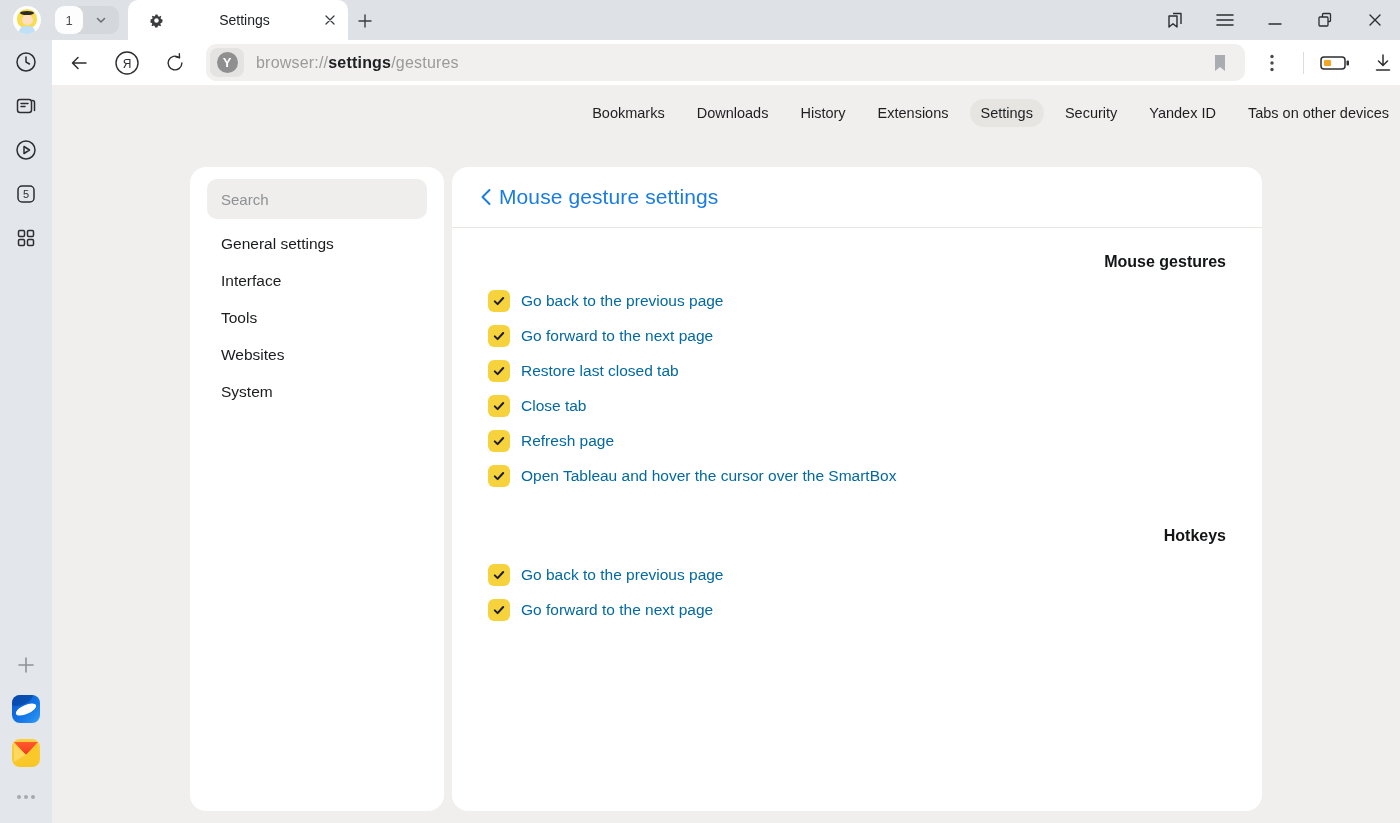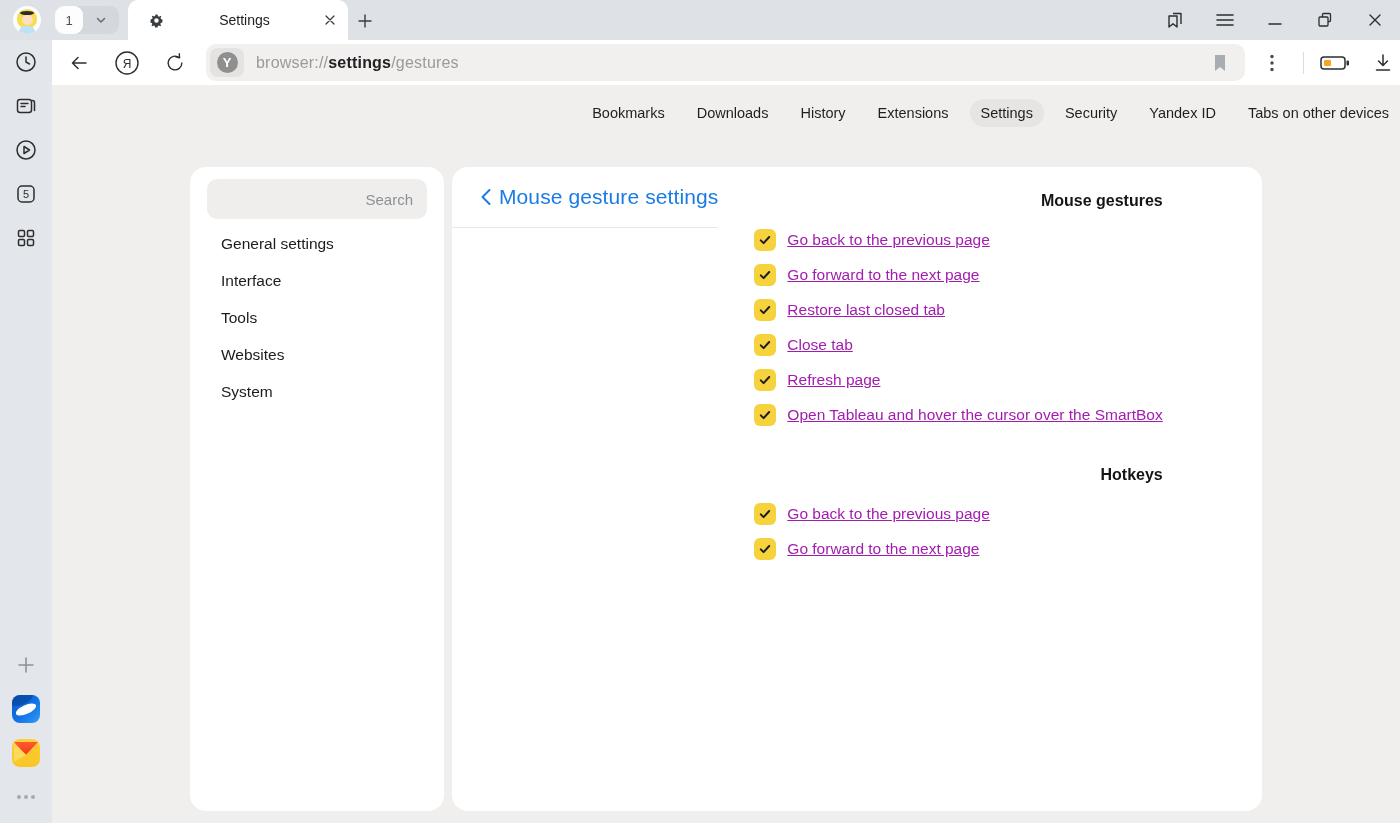--- a/index.html
+++ b/index.html
@@ -53,34 +53,34 @@
   .app-mail .body-r { position:absolute; left:2px; top:5px; width:24px; height:18px; background:#fbc829; clip-path:polygon(100% 0,50% 60%,100% 100%); }
 
   
   .page { position:absolute; left:52px; top:85px; width:1348px; height:738px; background:#f1efed; }
   .navtabs { height:56px; display:flex; align-items:center; justify-content:flex-end; gap:10px; }
   .navtab { font-size:14.5px; color:#1e1f22; padding:6px 11px; border-radius:14px; white-space:nowrap; }
   .navtab.active { background:#e7e5e2; }
   .panels { display:flex; justify-content:center; gap:8px; margin-top:26px; }
   .panel { background:#ffffff; border-radius:16px; height:644px; }
   .left-panel { width:254px; padding:12px 17px; }
-  .searchbox { width:220px; height:40px; background:#f0eeec; border:none; border-radius:10px; padding:0 14px; font-size:15px; font-family:"Liberation Sans",sans-serif; color:#1e1f22; outline:none;text-align:right; }
+  .searchbox { width:220px; height:40px; background:#f0eeec; border:none; border-radius:10px; padding:0 14px; font-size:15px; font-family:"Liberation Sans",sans-serif; color:#1e1f22; outline:none; }
   .searchbox::placeholder { color:#8d9095; }
   .side-items { margin-top:8px; }
   .side-item { font-size:15.5px; padding:8px 14px; margin-bottom:3px; border-radius:8px; color:#1b1c1e; }
-  .main-panel { width:810px; display:flex; flex-direction:row; }
+  .main-panel { width:810px; display:flex; flex-direction:column; }
   .main-header { height:61px; display:flex; align-items:center; padding-left:21px; border-bottom:1px solid #e9e7e4; }
   .back-chev { width:24px; height:24px; display:flex; align-items:center; justify-content:center; margin-right:2px; }
   .main-title { font-size:21px; font-weight:500; color:#1a7ce2; letter-spacing:.1px; }
   .main-body { padding:25px 36px 0 36px; }
   .section { margin-bottom:34px; }
   .section-heading { font-size:16px; font-weight:bold; color:#141517; margin-bottom:12px;text-align:right; }
   .check-row { display:flex; align-items:center; height:35px; }
   .checkbox { width:22px; height:22px; border-radius:6px; background:#f6d23c; display:flex; align-items:center; justify-content:center; flex:0 0 auto; }
-  .check-label { font-size:15.5px; color:#a21caf; margin-left:11px;text-decoration:underline; }
+  .check-label { font-size:15.5px; color:#0369a1; margin-left:11px; }
 
   svg { display:block; }
 </style>
 </head>
 <body>
 
 <div class="tabstrip">
   <div class="avatar">
     <span class="hair"></span>
     <span class="band"></span>

